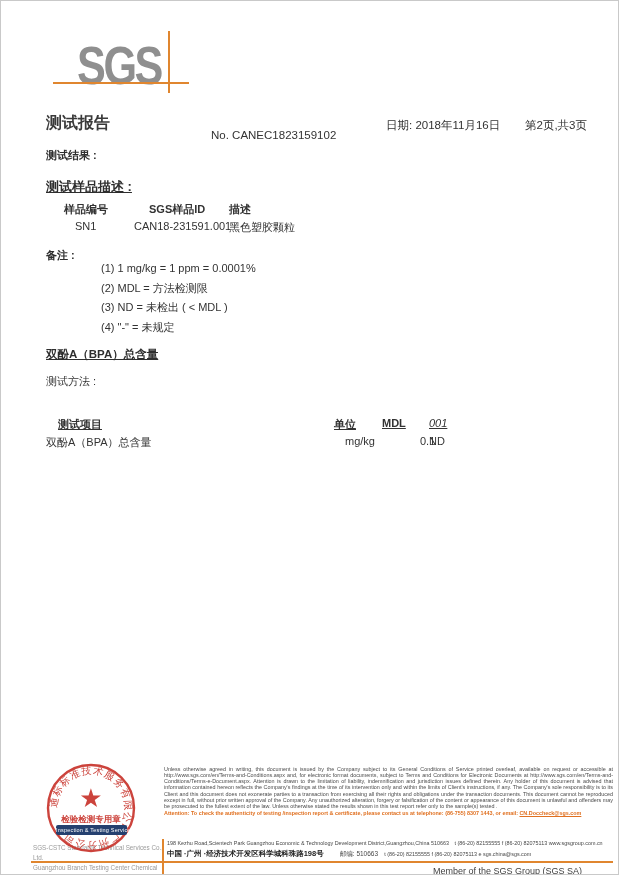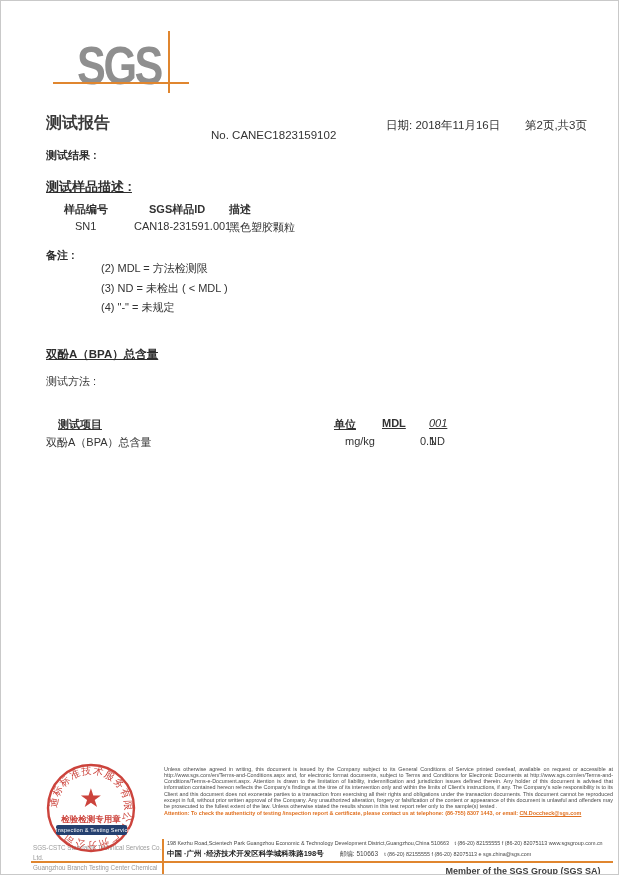--- a/index.html
+++ b/index.html
@@ -38,21 +38,21 @@
   
   .legal{width:449px;font-size:5.4px;line-height:6.15px;color:#4c4c4c;
          text-align:justify;white-space:normal;}
   .attention{color:#e07020;font-weight:bold;margin-top:1px;}
   .attention .mail{text-decoration:underline;}
   .addr-en{font-size:5.4px;color:#474747;}
   .addr-cn{font-size:7.5px;color:#222222;font-weight:bold;}
   .addr-small{font-size:5.4px;color:#474747;font-weight:normal;}
   .footer-hline{height:2px;background:#e0862f;}
   .footer-vline{width:2px;background:#e0862f;}
-  .member{font-size:9px;color:#3f3f3f;font-weight:bold;width:180px;text-align:center;}
+  .member{font-size:9px;color:#3f3f3f;font-weight:normal;width:180px;text-align:left;}
 </style>
 </head>
 <body>
 
 <div class="page">
 
   <div class="abs logo-text" style="left:76px;top:37px;">SGS</div>
   <div class="abs logo-vline" style="left:167px;top:30px;"></div>
   <div class="abs logo-hline" style="left:52px;top:81px;"></div>
 
@@ -68,20 +68,21 @@
   <div class="abs body-txt bold" style="left:63px;top:201px;">样品编号</div>
   <div class="abs body-txt bold" style="left:148px;top:201px;">SGS样品ID</div>
   <div class="abs body-txt bold" style="left:228px;top:201px;">描述</div>
 
   <div class="abs body-txt" style="left:74px;top:219px;">SN1</div>
   <div class="abs body-txt" style="left:133px;top:219px;">CAN18-231591.001</div>
   <div class="abs body-txt" style="left:228px;top:219px;">黑色塑胶颗粒</div>
 
   <div class="abs sec-label" style="left:45px;top:247px;">备注 :</div>
   <div class="abs notes" style="left:100px;top:258px;">
+    <div>(1) 1 mg/kg = 1 ppm = 0.0001%</div>
     <div>(2) MDL = 方法检测限</div>
     <div>(3) ND = 未检出 ( &lt; MDL )</div>
     <div>(4) "-" = 未规定</div>
   </div>
 
   <div class="abs sec-label-underline" style="left:45px;top:346px;font-size:11.5px;">双酚A（BPA）总含量</div>
 
   <div class="abs body-txt" style="left:45px;top:373px;">测试方法 :</div>
 
   <div class="abs body-txt bold underline" style="left:57px;top:416px;">测试项目</div>

